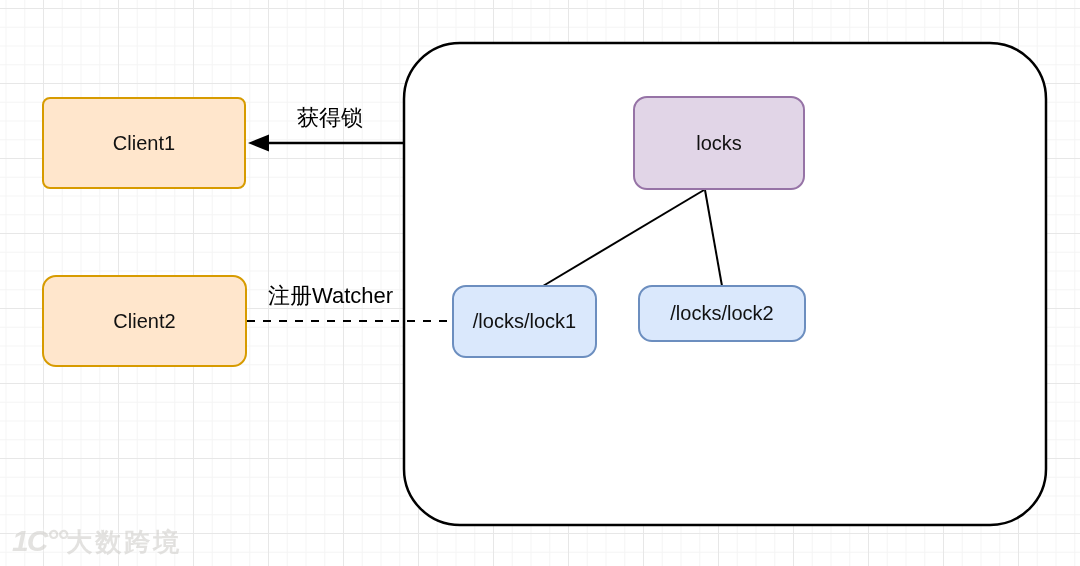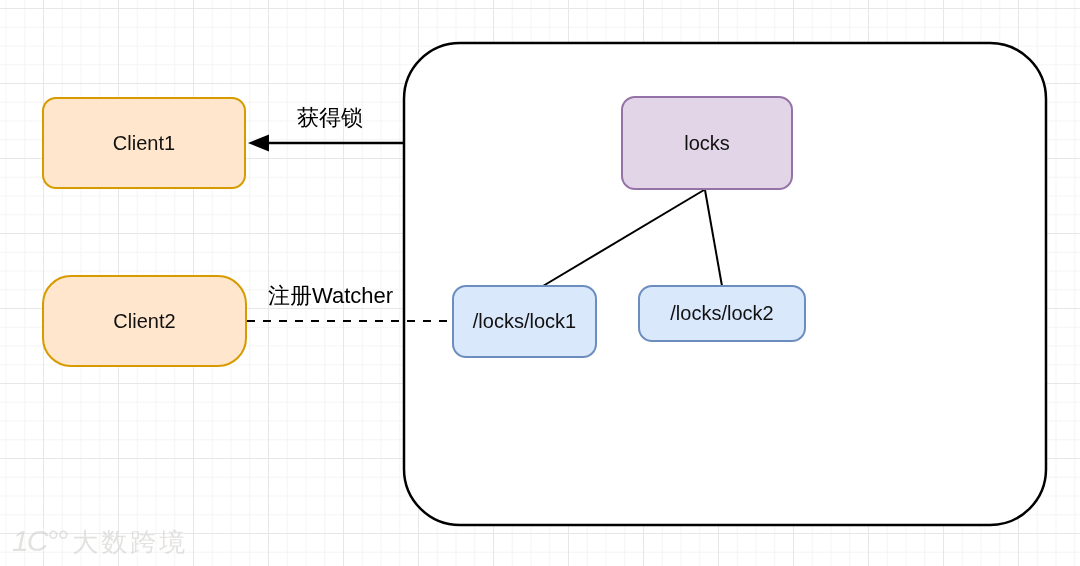--- a/index.html
+++ b/index.html
@@ -25,40 +25,40 @@
   .node {
     position: absolute;
     box-sizing: border-box;
     border: 2px solid #999;
     border-radius: 14px;
     display: flex; align-items: center; justify-content: center;
     font-size: 20px; color: #111111;
     z-index: 2;
     white-space: nowrap;
   }
-  .node-client1 { left: 42px;  top: 97px;  width: 204px; height: 92px; }
+  .node-client1 { left: 42px;  top: 97px;  width: 204px; height: 92px; border-radius: 8px; }
   .node-client2 { left: 42px;  top: 275px; width: 205px; height: 92px; }
   .node-locks   { left: 621px; top: 96px;  width: 172px; height: 94px; }
   .node-lock1   { left: 452px; top: 285px; width: 145px; height: 73px; }
   .node-lock2   { left: 638px; top: 285px; width: 168px; height: 57px; }
   .edge-label {
     position: absolute;
     z-index: 2;
     font-size: 22px; color: #000000;
     text-align: center;
     white-space: nowrap;
   }
   .label-acquire { left: 245px; top: 103px; width: 170px; }
   .label-watcher { left: 243px; top: 281px; width: 175px; }
   .watermark {
     position: absolute; left: 12px; top: 524px; z-index: 3;
-    display: flex; align-items: baseline; gap: 6px;
+    display: flex; align-items: baseline; 
     color: rgba(185, 183, 177, 0.40);
     text-shadow: 0 0 5px rgba(255,255,255,0.95);
-    font-weight: normal;
+    font-weight: bold;
     user-select: none;
   }
   .wm-logo { font-size: 30px; letter-spacing: -2px; font-style: italic; }
   .wm-text { font-size: 26px; letter-spacing: 3px; }
 </style>
 </head>
 <body>
 
 <div class="stage">
 
@@ -72,25 +72,25 @@
     <line x1="403" y1="143" x2="266" y2="143" stroke-width="2.5" stroke="#000000"></line>
     <polygon points="248,143 269,134.5 269,151.5" fill="#000000"></polygon>
 
     <line x1="247" y1="321" x2="452" y2="321" stroke-width="2" stroke-dasharray="8,8" stroke="#000000"></line>
   </svg>
 
   <div class="node node-client1" style="background: rgb(255, 230, 204); border-color: rgb(215, 155, 0);">
     <span>Client1</span>
   </div>
 
-  <div class="node node-client2" style="background: rgb(255, 230, 204); border-color: rgb(215, 155, 0); border-radius: 29px;">
+  <div class="node node-client2" style="background: rgb(255, 230, 204); border-color: rgb(215, 155, 0);">
     <span>Client2</span>
   </div>
 
-  <div class="node node-locks" style="background: rgb(225, 213, 231); border-color: rgb(150, 115, 166);">
+  <div class="node node-locks" style="background: rgb(225, 213, 231); border-color: rgb(150, 115, 166); margin-left: 12px;">
     <span>locks</span>
   </div>
 
   <div class="node node-lock1" style="background: rgb(218, 232, 252); border-color: rgb(108, 142, 191);">
     <span>/locks/lock1</span>
   </div>
 
   <div class="node node-lock2" style="background: rgb(218, 232, 252); border-color: rgb(108, 142, 191);">
     <span>/locks/lock2</span>
   </div>

